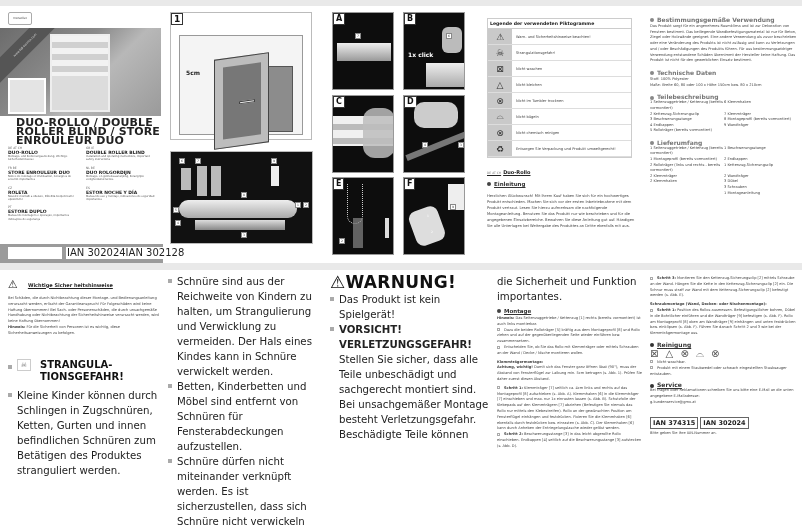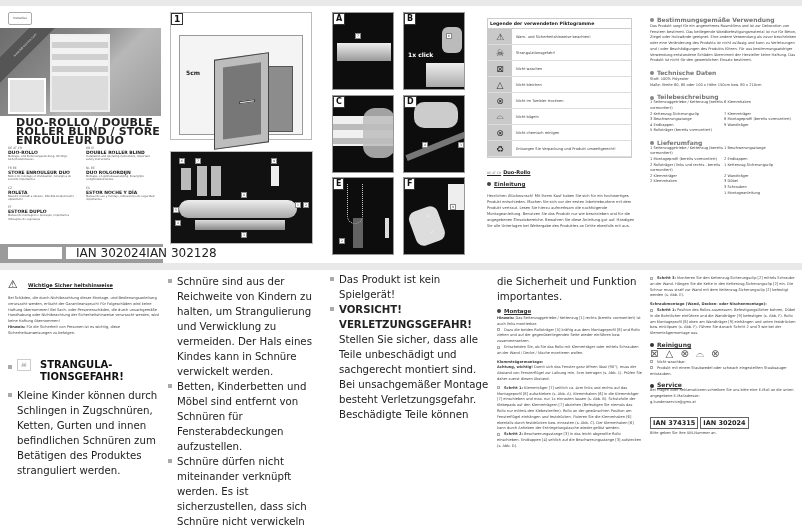--- a/index.html
+++ b/index.html
@@ -15,21 +15,21 @@
 .cover-photo .win .blind{position:absolute;left:0;top:0;width:100%;height:40px;background:repeating-linear-gradient(#f2f2f2 0 6px,#d0d0d0 6px 12px)}
 .cover-photo .inset{position:absolute;left:8px;top:50px;width:38px;height:36px;background:#e4e4e4;border:2px solid #fff}
 .cover-photo .diag{position:absolute;left:-30px;top:8px;width:110px;height:18px;background:#555;transform:rotate(-45deg);color:#ddd;font-size:3px;text-align:center;line-height:18px}
 .cover-title{position:absolute;left:16px;top:112px;width:150px;font-weight:bold;font-size:11px;line-height:9px;letter-spacing:.1px}
 .langs{position:absolute;left:8px;top:140px;width:150px;display:grid;grid-template-columns:1fr 1fr;column-gap:6px;row-gap:4px}
 .lang .flags{font-size:3px;color:#666}
 .lang .name{font-size:4.5px;font-weight:bold}
 .lang .sub{font-size:2.6px;color:#555;line-height:3.4px}
 .cover-footer{position:absolute;left:0;top:238px;width:163px;height:19px;background:#9b9b9b}
 .ian-blank{position:absolute;left:8px;top:3px;width:54px;height:12px;background:#fff}
-.ian-num{position:absolute;left:66px;top:3px;height:12px;font-size:12px;color:#222;background:#fff;padding:0 10px;line-height:12px;white-space:nowrap}
+.ian-num{position:absolute;left:66px;top:3px;height:12px;font-size:10px;color:#222;background:#fff;padding:0 1px;line-height:12px;white-space:nowrap}
 
 .fig{position:absolute;border:1px solid #bbb;background:#fff}
 .fig-label{position:absolute;left:0;top:0;background:#fff;border:1px solid #333;font-weight:bold;font-size:9px;line-height:10px;padding:0 2px;color:#111}
 .f1{left:170px;top:6px;width:142px;height:128px}
 .f1 .frame{position:absolute;left:8px;top:22px;width:124px;height:100px;border:1px solid #999;background:#f4f4f4}
 .f1 .glass{position:absolute;left:55px;top:30px;width:58px;height:66px;background:#8c8c8c;border:1px solid #555}
 .f1 .sash{position:absolute;left:34px;top:20px;width:55px;height:90px;background:#bdbdbd;border:1px solid #444;transform:skewY(-8deg)}
 .f1 .sash .in{position:absolute;left:8px;top:8px;width:38px;height:72px;background:#777}
 .f1 .handle{position:absolute;left:24px;top:44px;width:16px;height:3px;background:#eee;border:1px solid #444}
 .f1 .dim{position:absolute;left:6px;top:33px;font-size:6px;font-weight:bold}
@@ -314,20 +314,21 @@
   </div>
   <ul class="blist big c1list">
     <li>Kleine Kinder können durch Schlingen in Zugschnüren, Ketten, Gurten und innen befindlichen Schnüren zum Betätigen des Produktes stranguliert werden.</li>
   </ul>
   <ul class="blist big c2list">
     <li>Schnüre sind aus der Reichweite von Kindern zu halten, um Strangulierung und Verwicklung zu vermeiden. Der Hals eines Kindes kann in Schnüre verwickelt werden.</li>
     <li>Betten, Kinderbetten und Möbel sind entfernt von Schnüren für Fensterabdeckungen aufzustellen.</li>
     <li>Schnüre dürfen nicht miteinander verknüpft werden. Es ist sicherzustellen, dass sich Schnüre nicht verwickeln und eine Schlinge bilden.</li>
   </ul>
   <div class="warn">
+    <div class="h"><span>⚠</span><span>WARNUNG!</span></div>
     <ul class="blist big">
       <li><span>Das Produkt ist kein Spielgerät!</span></li>
       <li><b>VORSICHT! VERLETZUNGSGEFAHR!</b><span> Stellen Sie sicher, dass alle Teile unbeschädigt und sachgerecht montiert sind. Bei unsachgemäßer Montage besteht Verletzungsgefahr. Beschädigte Teile können</span></li>
     </ul>
   </div>
 
   <div class="c4">
     <div class="big" style="margin-bottom:4px">die Sicherheit und Funktion importantes.</div>
     <div class="sec-head"><span class="dot"></span><span style="text-decoration:underline">Montage</span></div>
     <div class="small" style="margin-top:2px">

